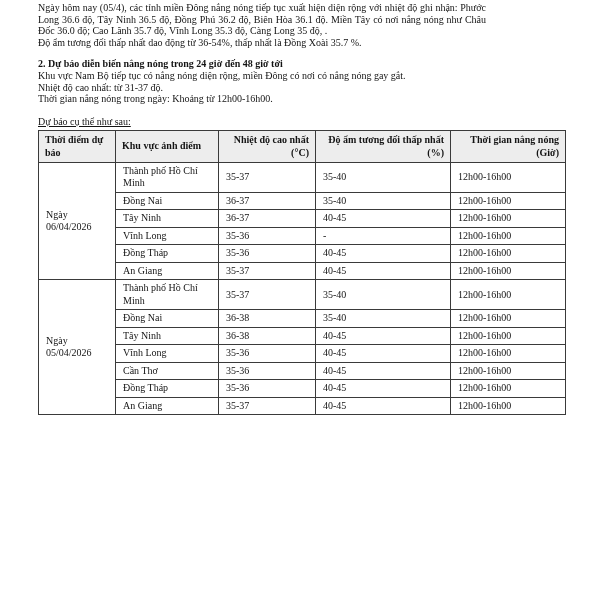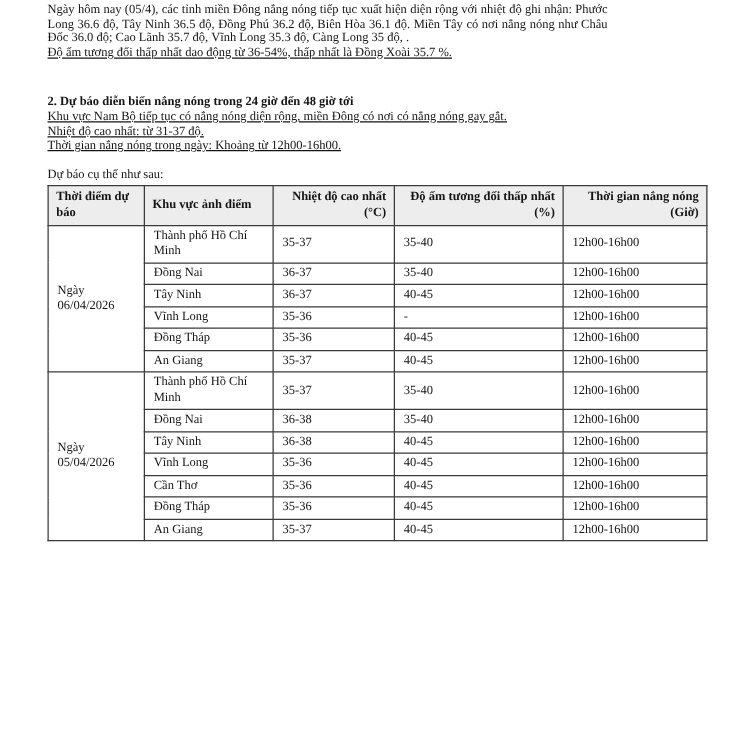--- a/index.html
+++ b/index.html
@@ -17,31 +17,31 @@
     height: 600px;
     padding: 2px 34px 0 38px;
     background: #ffffff;
   }
   .intro-paragraph {
     text-align: justify;
     line-height: 11.6px;
   }
   .plain-line {
     line-height: 11.6px;
-    text-decoration: underline;
   }
   .section-heading {
     font-weight: bold;
     line-height: 11.6px;
-    margin-top: 28px;
+    margin-top: 10px;
     font-family: Liberation Serif, serif;
   }
   .table-intro {
     line-height: 11.6px;
     margin-top: 11px;
+    text-decoration: underline;
   }
   table.forecast {
     border-collapse: collapse;
     width: 527px;
     margin-top: 3px;
     table-layout: fixed;
   }
   table.forecast th, table.forecast td {
     border: 1px solid #3a3a3a;
   }

